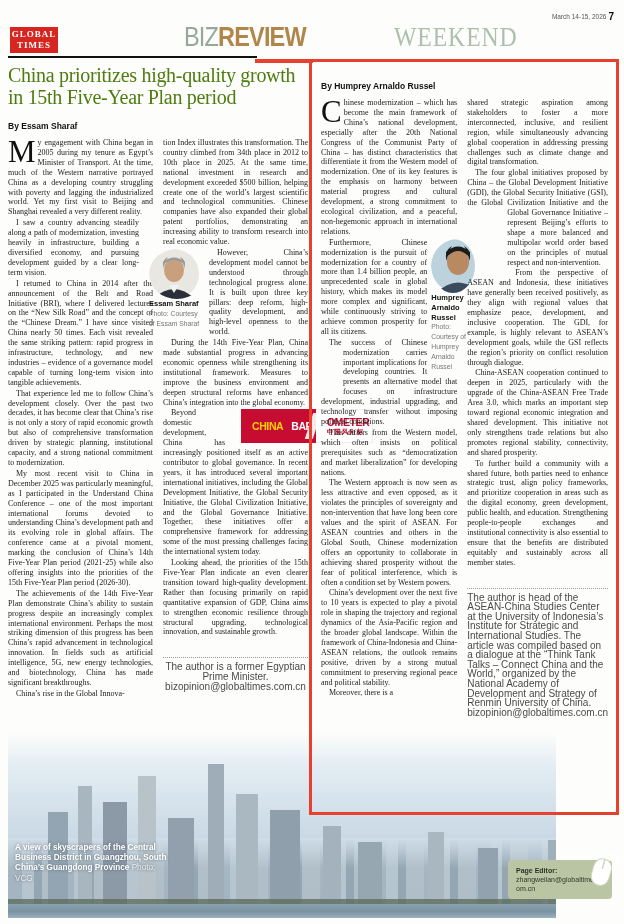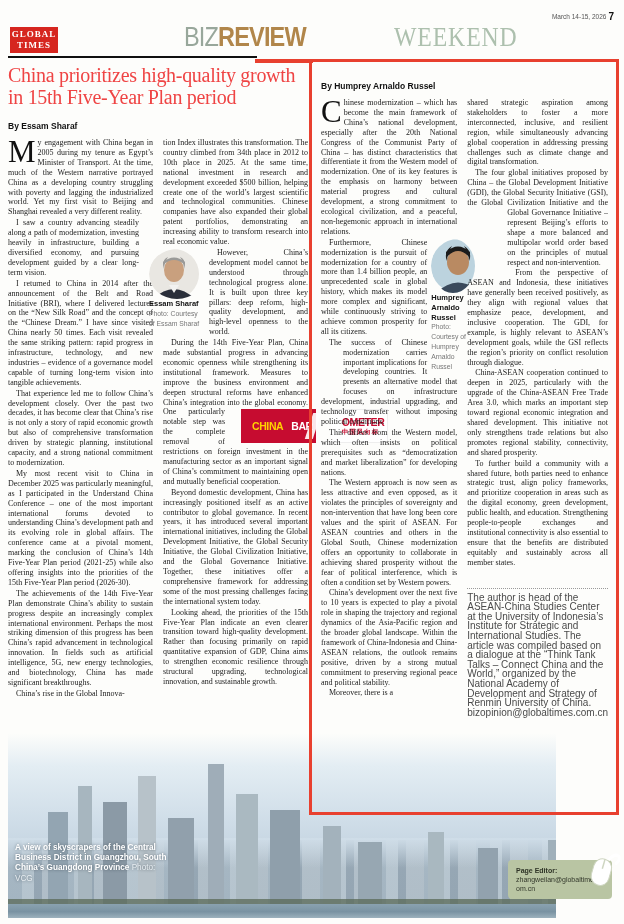--- a/index.html
+++ b/index.html
@@ -18,21 +18,21 @@
     font-size:28px;line-height:28px;transform:scaleX(.84);transform-origin:left top;white-space:nowrap;}
   .biz{color:var(--masthead_biz,#98a79b);font-weight:400;letter-spacing:-1px;}
   .review{color:var(--masthead_review,#b1864a);font-weight:800;letter-spacing:-1px;}
   .masthead-weekend{position:absolute;left:394px;top:24px;font-family:"Liberation Serif",serif;
     font-size:27px;line-height:27px;color:var(--masthead_weekend,#adc0ae);letter-spacing:1px;
     transform:scaleX(.88);transform-origin:left top;white-space:nowrap;}
   .dateline{position:absolute;right:10px;top:13px;font:6.5px/8px "Liberation Sans",sans-serif;color:#555;}
   .dateline .pagenum{font-size:10px;font-weight:800;color:#111;margin-left:2px;vertical-align:-1px;}
   .header-rule{position:absolute;left:8px;top:56px;width:249px;height:2px;background:#101010;}
   
-  .headline{font-family:"Liberation Serif",serif;color:#ef4444;font-weight:500;
+  .headline{font-family:"Liberation Serif",serif;color:#4d7c0f;font-weight:500;
     font-size:20px;line-height:22px;letter-spacing:-.3px;}
   .byline{font:700 8.5px/10px "Liberation Sans",sans-serif;color:#111;margin:13px 0 7px;}
   .cols{display:flex;gap:10px;}
   .col{width:145px;text-align:justify;font-size:8px;line-height:9.9px;color:#1c1c1c;}
   .col p{margin:0 0 1px 0;}
   .col p.ind{text-indent:8px;}
   .dropcap{float:left;font-size:31px;line-height:25px;padding:1px 2px 0 0;font-weight:400;color:#111;}
   .left-article{position:absolute;left:8px;top:64px;width:301px;z-index:3;}
   .right-box{position:absolute;left:309px;top:59px;width:310px;height:756px;box-sizing:border-box;
     border:3.5px solid var(--accent_red_border,#e8402f);padding:6px 8px 4px 9px;z-index:4;background:transparent;}
@@ -50,21 +50,21 @@
   .avatar{border-radius:50%;overflow:hidden;display:block;}
   .avatar svg{display:block;}
   .pc-name{font:700 7.5px/8.5px "Liberation Sans",sans-serif;color:#111;margin-top:2px;}
   .pc-credit{font:6.8px/7.8px "Liberation Sans",sans-serif;color:#777;}
   .spacer{display:block;}
   .spacer.sp-col1-left{float:right;width:14px;height:58px;}
   .spacer.sp-bm-right{float:left;width:22px;height:40px;}
   .spacer.sp-photo-right{float:left;width:40px;height:68px;}
   
   .barometer{float:right;width:95px;height:34px;margin:2px -28px 2px 16px;display:flex;
-    position:relative;z-index:6;box-sizing:border-box;gap:15px;}
+    position:relative;z-index:6;box-sizing:border-box;}
   .bm-left{background:var(--barometer_red,#c60c30);display:flex;align-items:center;padding:0 3px;position:relative;}
   .bm-left .cword{color:var(--barometer_yellow,#ffd200);font:900 10.5px/11px "Liberation Sans",sans-serif;letter-spacing:-.4px;}
   .bm-left .bword{color:#fff;font:900 10.5px/11px "Liberation Sans",sans-serif;letter-spacing:-.4px;}
   .bm-slash{position:absolute;right:-1px;top:4px;width:8px;height:26px;background:#fff;
     transform:skewX(-18deg);opacity:.9;}
   .bm-right{background:#fff;border:1px solid #eee;border-left:none;display:flex;flex-direction:column;
     justify-content:center;padding:1px 3px;flex:1;}
   .bm-right .oword{color:var(--barometer_red,#c60c30);font:900 10.5px/11px "Liberation Sans",sans-serif;letter-spacing:-.4px;}
   .bm-right .cnword{color:var(--barometer_red,#c60c30);font:700 6.5px/8px "Liberation Sans",sans-serif;letter-spacing:1px;}
   
@@ -152,24 +152,24 @@
           <span class="bm-left">
             <span class="cword">CHINA</span>
               <span class="bword">BAR</span>
             <span class="bm-slash"></span>
           </span>
           <span class="bm-right">
             <span class="oword">OMETER</span>
             <span class="cnword">中国风向标</span>
           </span>
         </span>
-        <span>One particularly notable step was the complete removal of restrictions on foreign investment in the manufacturing sector as an important signal of China’s commitment to maintaining open and mutually beneficial cooperation.</span>
       </p>
       <p class="ind">Beyond domestic development, China has increasingly positioned itself as an active contributor to global governance. In recent years, it has introduced several important international initiatives, including the Global Development Initiative, the Global Security Initiative, the Global Civilization Initiative, and the Global Governance Initiative. Together, these initiatives offer a comprehensive framework for addressing some of the most pressing challenges facing the international system today.</p>
       <p class="ind">Looking ahead, the priorities of the 15th Five-Year Plan indicate an even clearer transition toward high-quality development. Rather than focusing primarily on rapid quantitative expansion of GDP, China aims to strengthen economic resilience through structural upgrading, technological innovation, and sustainable growth.</p>
+      <div class="author-note centered">The author is a former Egyptian Prime Minister. bizopinion@globaltimes.com.cn</div>
     </div>
   </div>
 </div>
 
 <div class="red-overshoot"></div>
 <div class="right-box">
   <div>
     <div class="byline">By Humprey Arnaldo Russel</div>
     <div class="cols">
       <div class="col">

